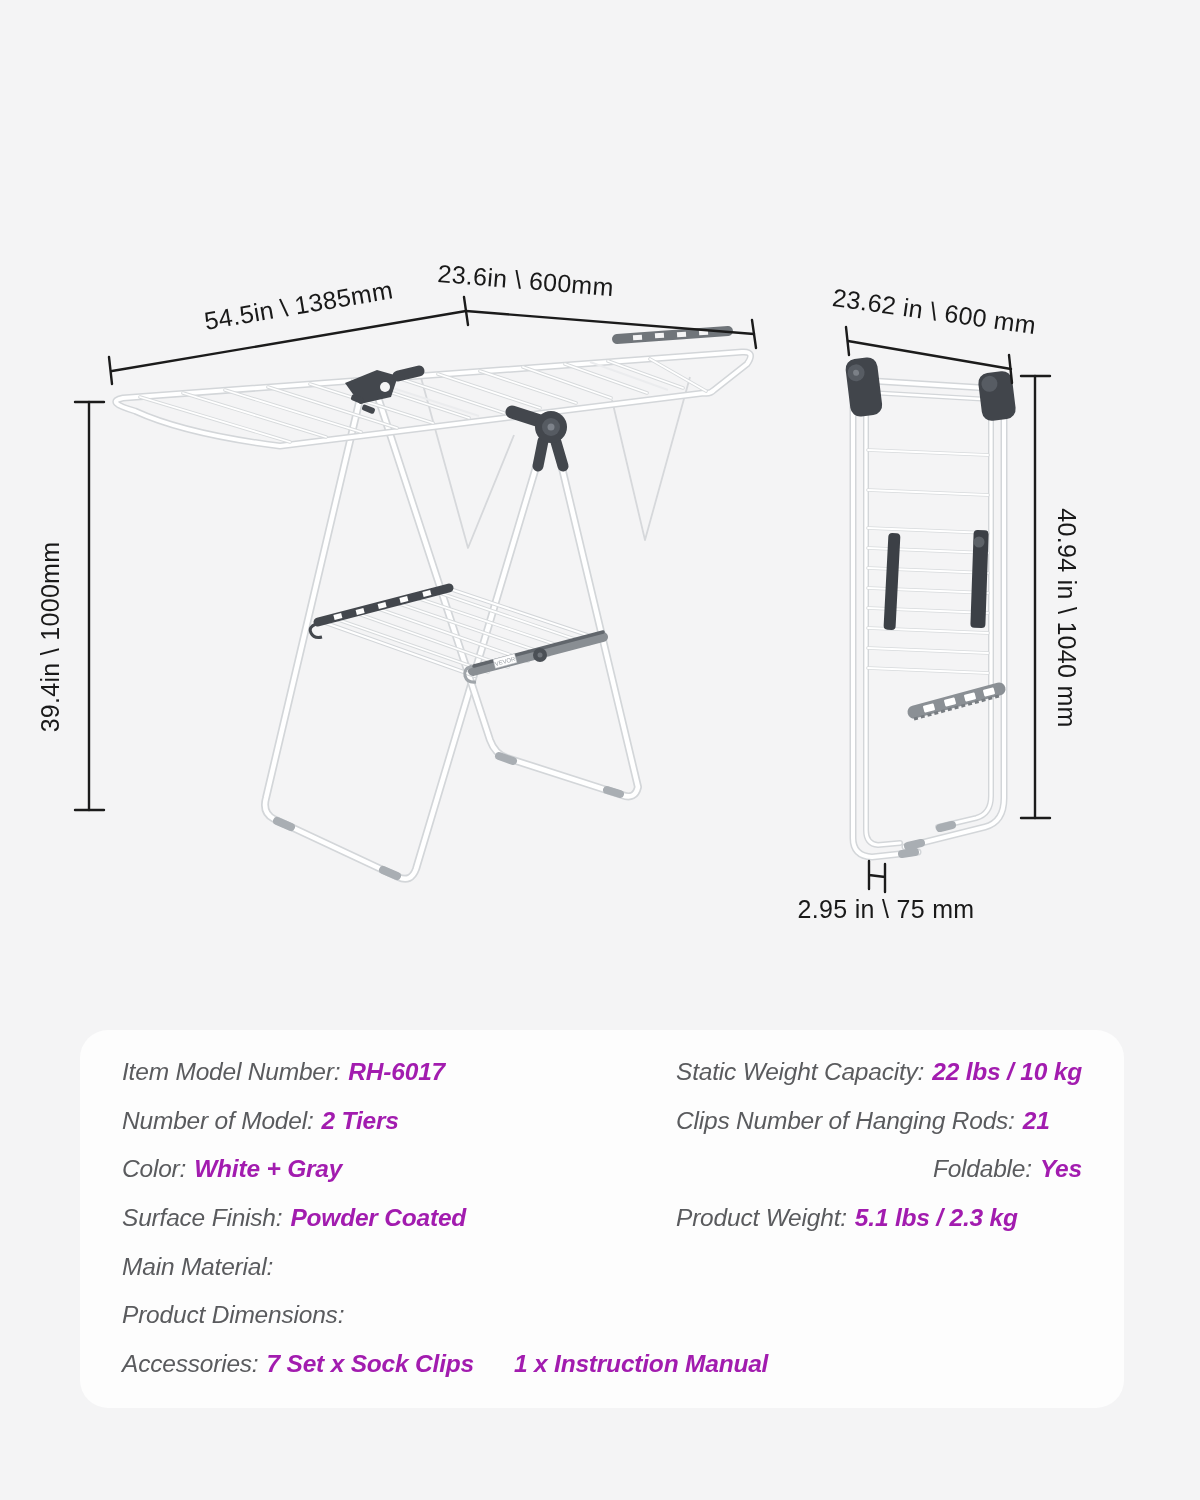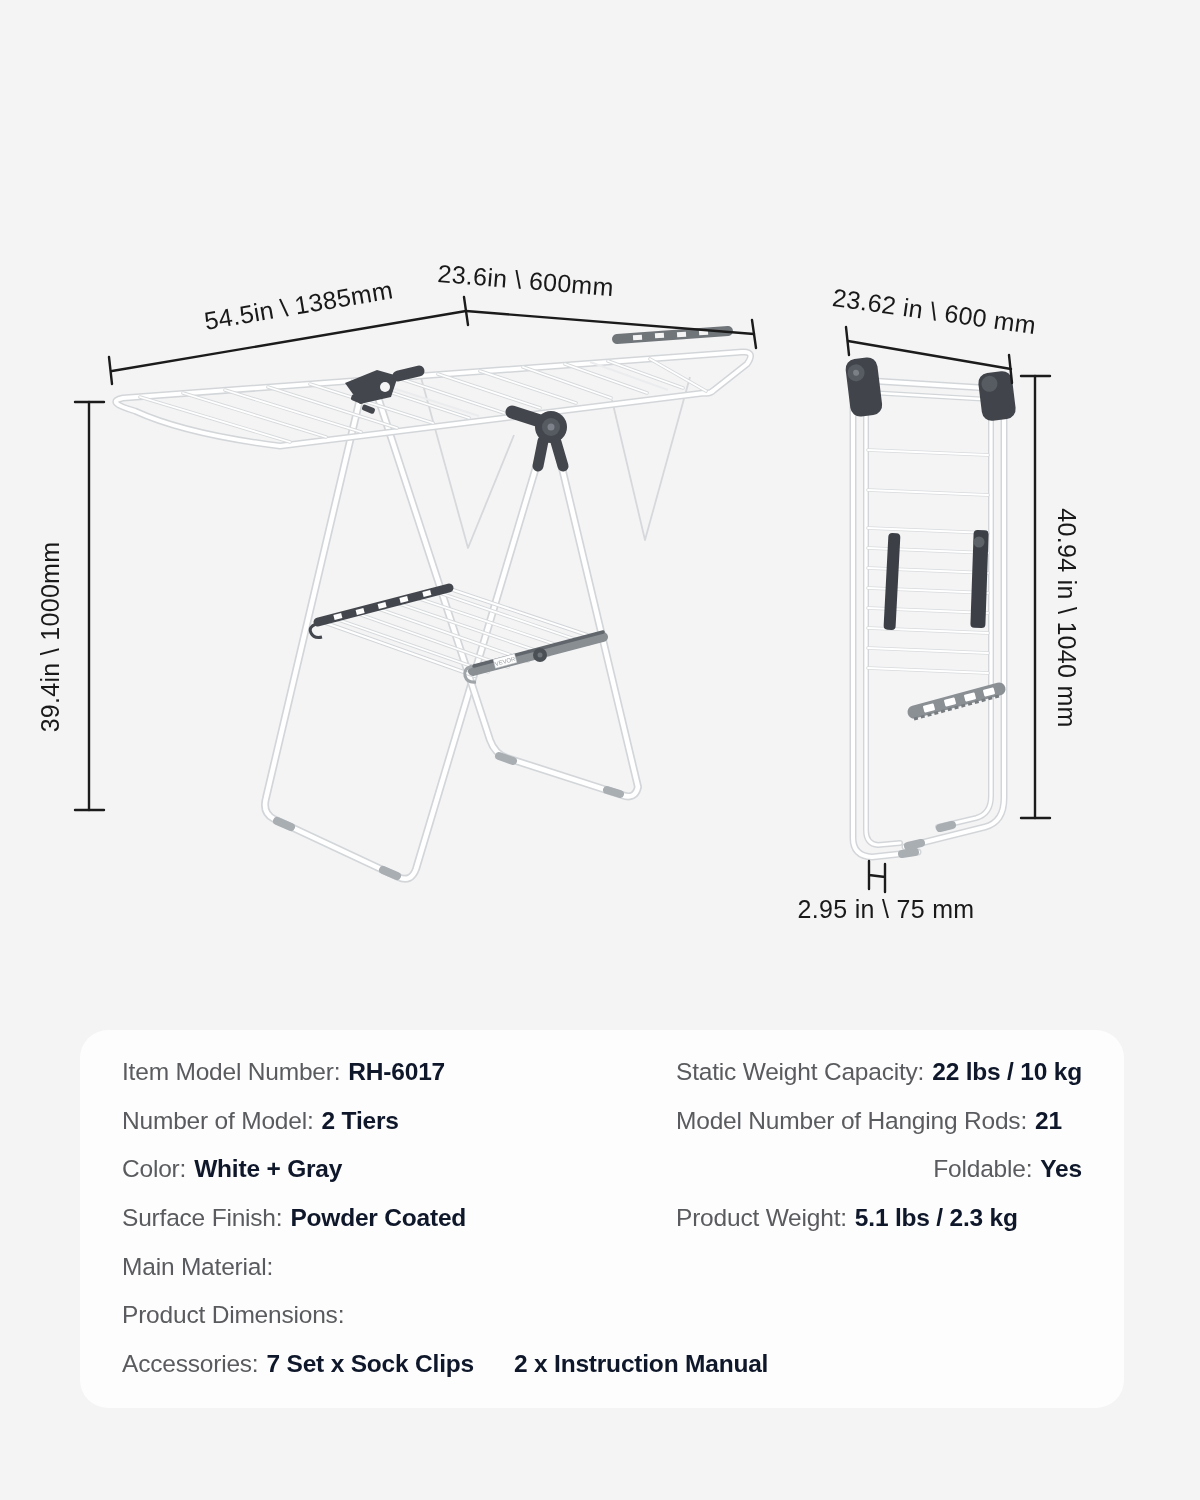--- a/index.html
+++ b/index.html
@@ -13,27 +13,27 @@
   .rodo{stroke:#d7dadc;stroke-width:3.6;fill:none;stroke-linecap:round;}
   .rodi{stroke:#ffffff;stroke-width:1.8;fill:none;stroke-linecap:round;}
   .stay{stroke:#d6d8db;stroke-width:1.8;fill:none;stroke-linejoin:round;}
   .seam{stroke:#ebecee;stroke-width:2;fill:none;}
   .cap{stroke:#a9aeb3;stroke-width:8;stroke-linecap:round;fill:none;}
   .dim{stroke:#1b1b1b;stroke-width:2.4;fill:none;stroke-linecap:round;}
   .dimtext{fill:#191919;font-size:25px;letter-spacing:.3px;font-weight:500;}
 
   
   .spec-panel{position:absolute;left:80px;top:1030px;width:1044px;height:378px;
-              background:#fdfdfd;border-radius:28px;}
+              background:#fdfdfd;border-radius:28px;font-style:italic;}
   .col{position:absolute;top:18px;}
   .col-left{left:42px;}
   .col-right{left:596px;}
   .row{height:48.6px;display:flex;align-items:center;font-size:24.5px;color:#5a5b5e;
        letter-spacing:-0.2px;white-space:nowrap;}
-  .val{font-weight:bold;color:#0f172a;margin-left:8px;}
+  .val{font-weight:bold;color:#a21caf;margin-left:8px;}
   .val2{margin-left:40px;}
   .indent{padding-left:7px;justify-content:flex-end;}
 </style>
 </head>
 <body>
 
 <div class="page">
 
   <svg class="diagram-svg" width="1200" height="1010" viewBox="0 0 1200 1010">
 
@@ -202,31 +202,31 @@
       </div>
       <div class="row">
         <span>Main Material:</span>
       </div>
       <div class="row">
         <span>Product Dimensions:</span>
       </div>
       <div class="row">
         <span>Accessories:</span>
         <span class="val">7 Set x Sock Clips</span>
-        <span class="val val2">2 x Instruction Manual</span>
+        <span class="val val2">1 x Instruction Manual</span>
       </div>
     </div>
 
     <div class="col col-right">
       <div class="row">
         <span>Static Weight Capacity:</span>
         <span class="val">22 lbs / 10 kg</span>
       </div>
       <div class="row">
-        <span>Model Number of Hanging Rods:</span>
+        <span>Clips Number of Hanging Rods:</span>
         <span class="val">21</span>
       </div>
       <div class="row indent">
         <span>Foldable:</span>
         <span class="val">Yes</span>
       </div>
       <div class="row">
         <span>Product Weight:</span>
         <span class="val">5.1 lbs / 2.3 kg</span>
       </div>

